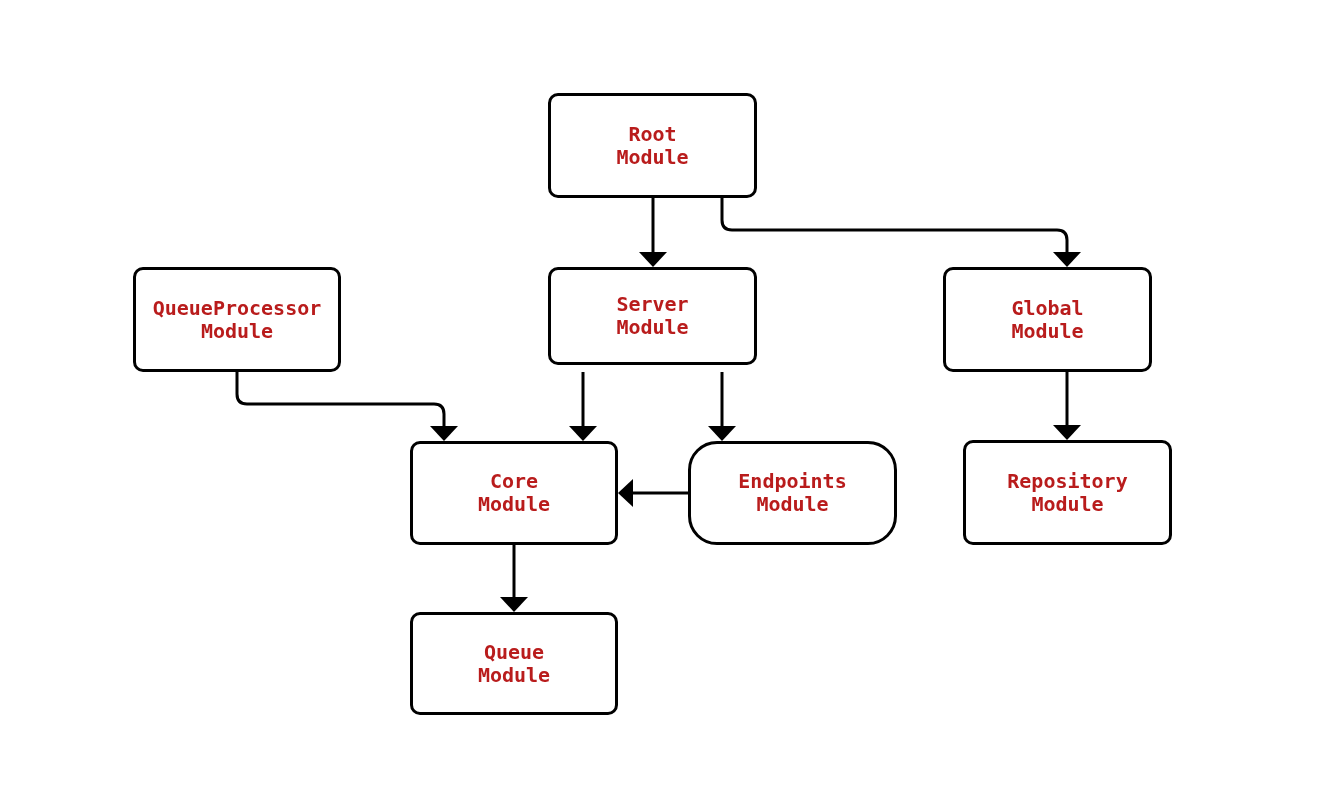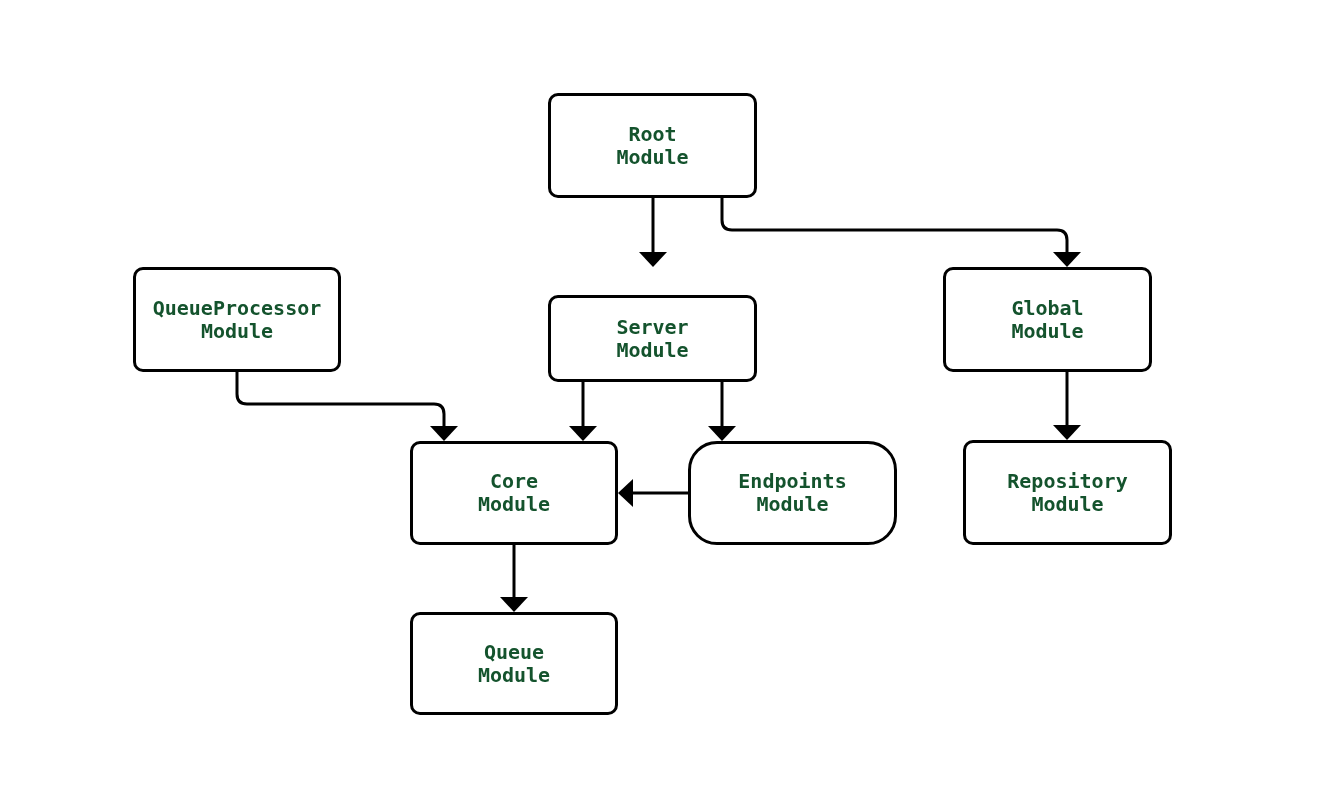--- a/index.html
+++ b/index.html
@@ -29,26 +29,26 @@
     border: 3px solid #000000;
     border-radius: 10px;
     display: flex;
     flex-direction: column;
     align-items: center;
     justify-content: center;
     text-align: center;
     font-size: 20px;
     font-weight: bold;
     line-height: 23px;
-    color: #14532d;
+    color: #b91c1c;
   }
   
   .node-root        { left: 548px; top:  93px; width: 209px; height: 105px; }
   .node-qp          { left: 133px; top: 267px; width: 208px; height: 105px; }
-  .node-server      { left: 548px; top: 267px; width: 209px; height: 87px; margin-top: 28px; }
+  .node-server      { left: 548px; top: 267px; width: 209px; height: 98px; }
   .node-global      { left: 943px; top: 267px; width: 209px; height: 105px; }
   .node-core        { left: 410px; top: 441px; width: 208px; height: 104px; }
   .node-endpoints   { left: 688px; top: 441px; width: 209px; height: 104px; border-radius: 29px; }
   .node-repository  { left: 963px; top: 440px; width: 209px; height: 105px; }
   .node-queue       { left: 410px; top: 612px; width: 208px; height: 103px; text-align: right; }
 
   .edge {
     stroke: #000000;
     stroke-width: 3;
     fill: none;

